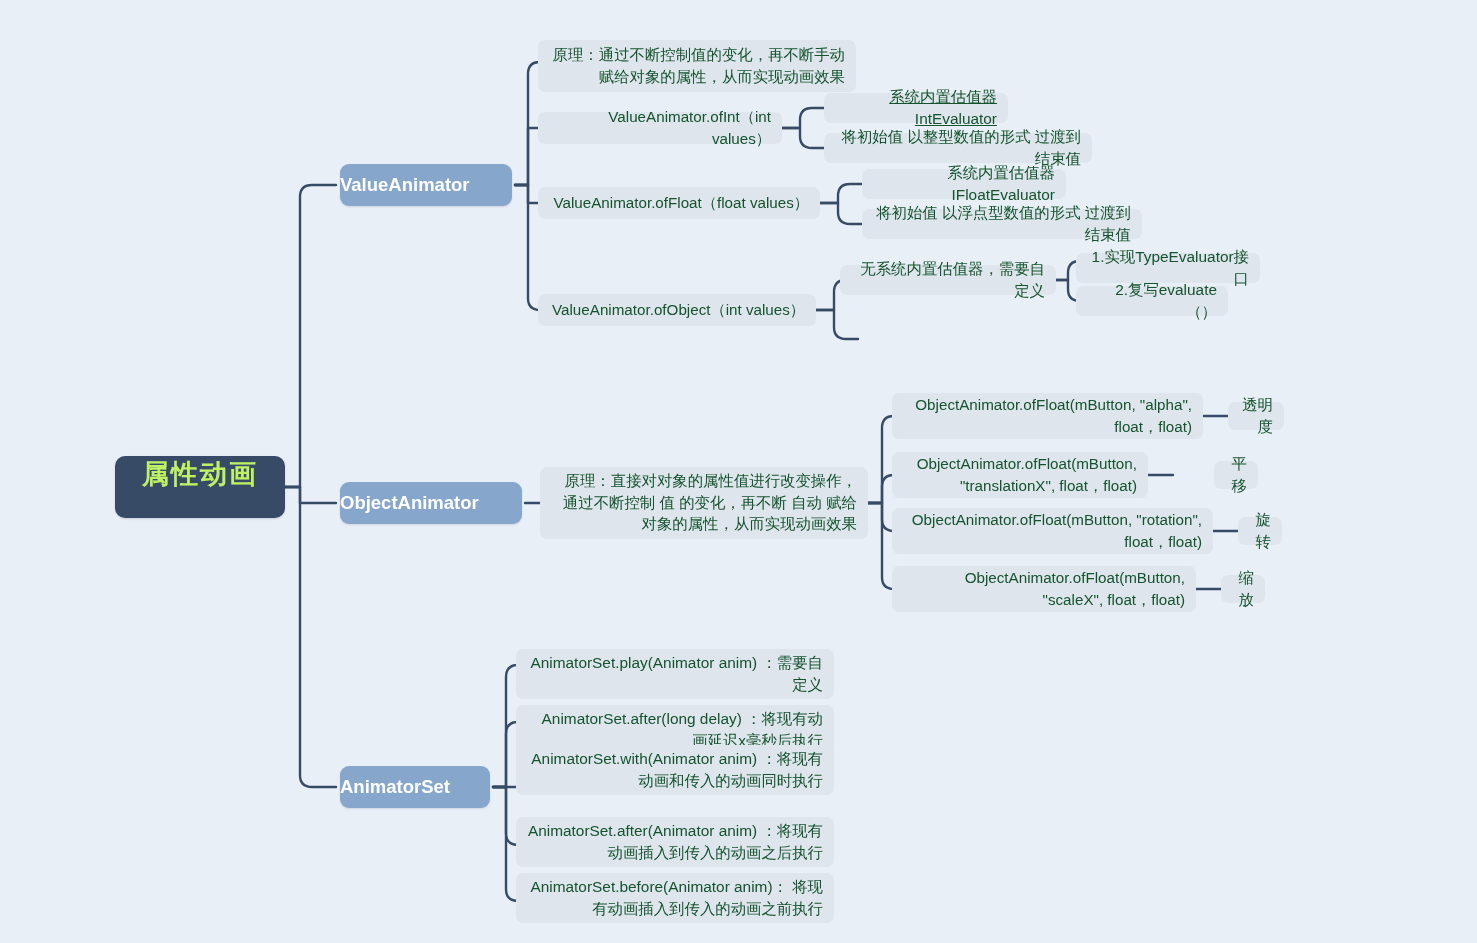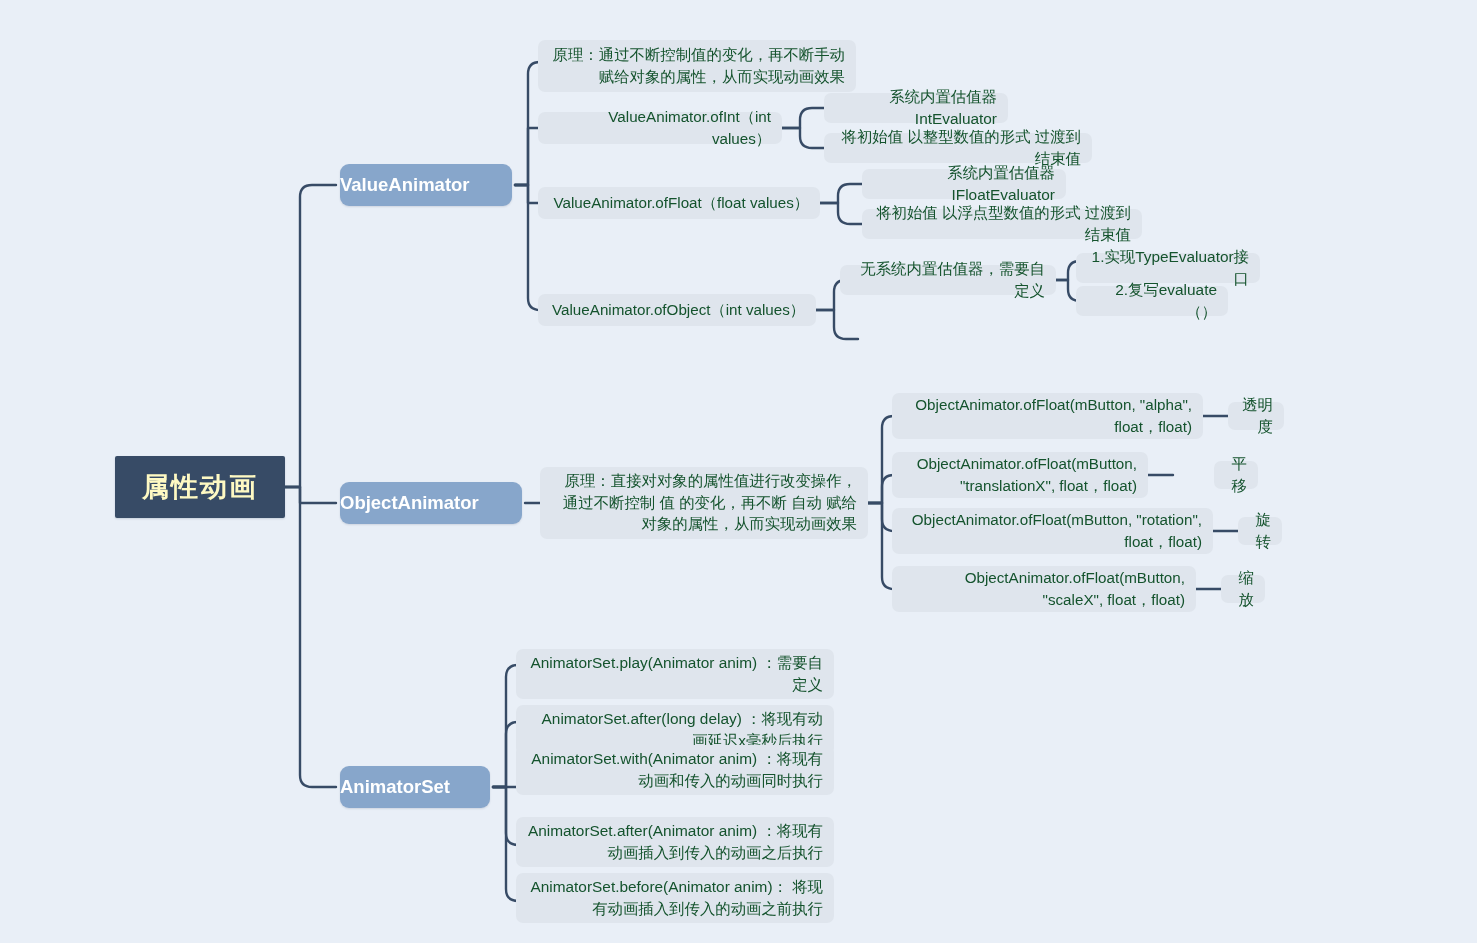--- a/index.html
+++ b/index.html
@@ -25,27 +25,26 @@
     width: 1477px;
     height: 943px;
     pointer-events: none;
   }
   .node {
     position: absolute;
     box-sizing: border-box;
   }
   .root-node {
     background: #374b66;
-    color: #fef9c3;
-    border-radius: 2px;
+    color: #bef264;
+    border-radius: 10px;
     font-size: 27px;
     font-weight: bold;
     letter-spacing: 2px;
     display: flex;
-    align-items: center;
     justify-content: center;
     box-shadow: 0 1px 2px rgba(40,60,90,0.18);
   }
   .branch-node {
     background: #87a6cb;
     color: #ffffff;
     border-radius: 9px;
     font-size: 18.5px;
     font-weight: bold;
     display: flex;
@@ -137,21 +136,21 @@
     <span>AnimatorSet</span>
   </div>
 
   <div class="node leaf cn" style="left:538px; top:40px; width:318px; height:52px;">
     <span class="leaf-inner">原理：通过不断控制值的变化，再不断手动赋给对象的属性，从而实现动画效果</span>
   </div>
 
   <div class="node leaf" style="left:538px; top:112px; width:244px; height:32px;">
     <span class="leaf-inner">ValueAnimator.ofInt（int values）</span>
   </div>
-  <div class="node leaf cn" style="left:824px; top:93px; width:184px; height:30px;">
+  <div class="node leaf cn" style="left:824px; top:93px; width:184px; height:30px;text-decoration:underline;">
     <span class="leaf-inner">系统内置估值器IntEvaluator</span>
   </div>
   <div class="node leaf cn" style="left:824px; top:133px; width:268px; height:30px;">
     <span class="leaf-inner">将初始值 以整型数值的形式 过渡到结束值</span>
   </div>
 
   <div class="node leaf" style="left:538px; top:187px; width:282px; height:32px;">
     <span class="leaf-inner">ValueAnimator.ofFloat（float values）</span>
   </div>
   <div class="node leaf cn" style="left:862px; top:169px; width:204px; height:30px;">

